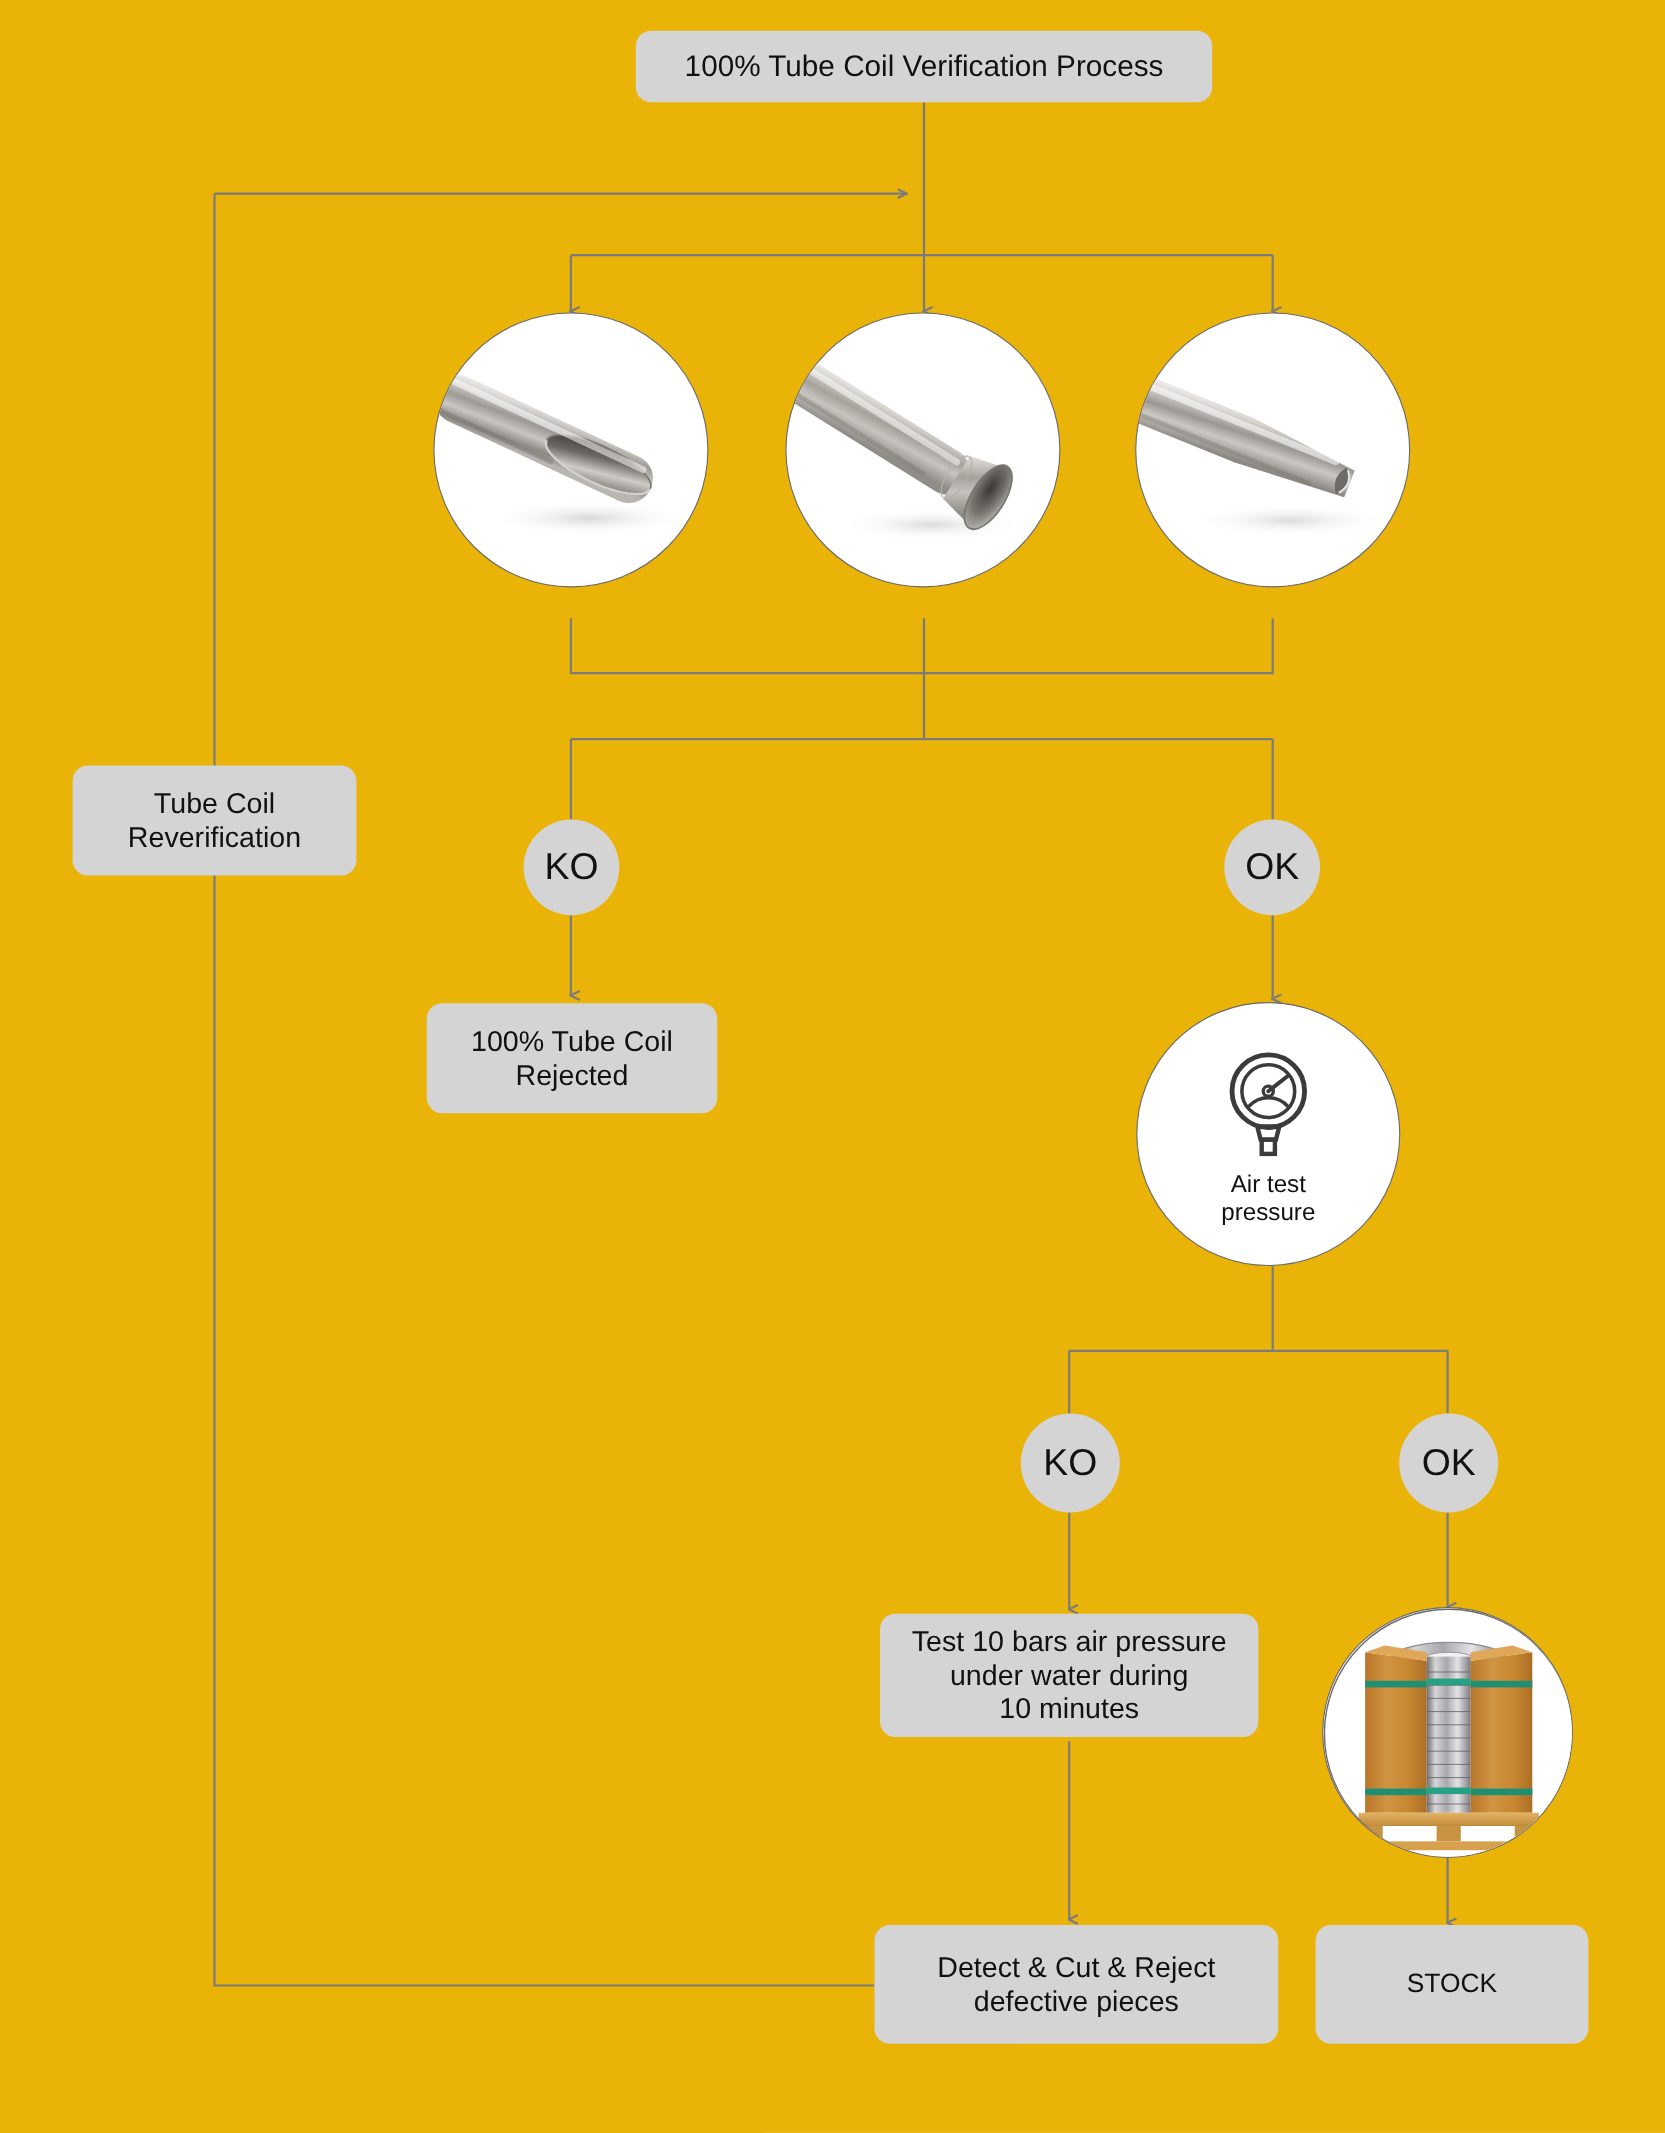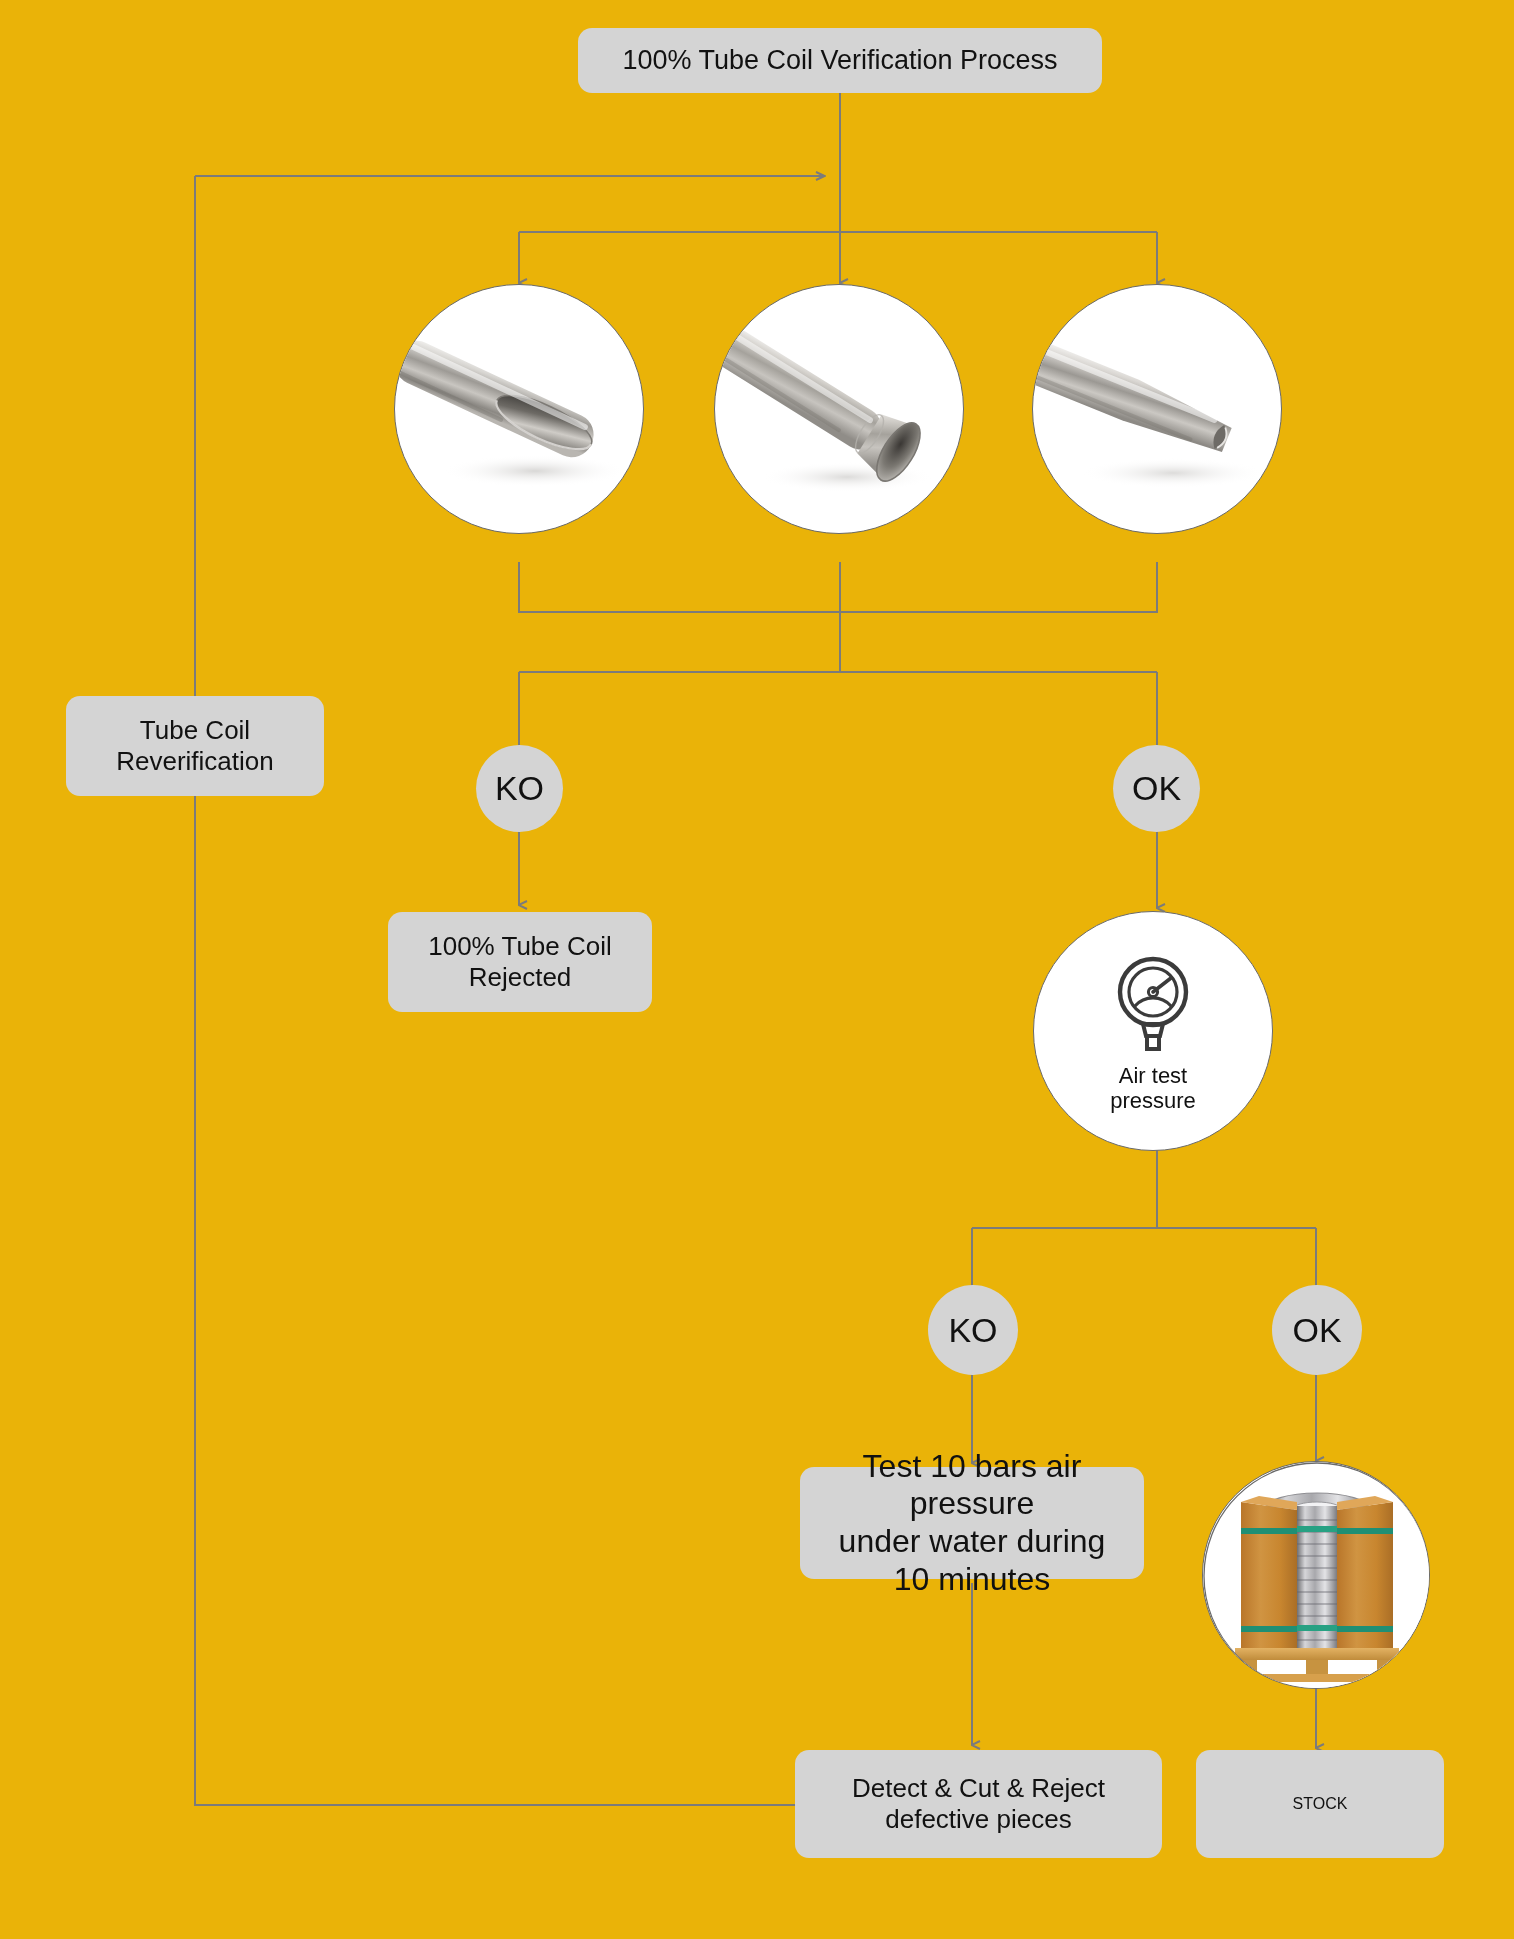--- a/index.html
+++ b/index.html
@@ -264,21 +264,21 @@
       </svg>
     </span>
     <span class="cap">Air test
 pressure</span>
   </div>
 
   <div class="pill" style="left:928px; top:1285px; width:90px; height:90px;">KO</div>
 
   <div class="pill" style="left:1272px; top:1285px; width:90px; height:90px;">OK</div>
 
-  <div class="gbox" style="left:800px; top:1467px; width:344px; height:112px; font-size:32px;">Test 10 bars air pressure
+  <div class="gbox" style="left:800px; top:1467px; width:344px; height:112px; font-size:26px;">Test 10 bars air pressure
 under water during
 10 minutes</div>
 
   <div class="photo-circle" style="left:1202px; top:1461px; width:228px; height:228px;">
     <svg width="228" height="228" viewBox="0 0 228 228" aria-hidden="true">
       <defs>
         <linearGradient id="card" x1="0" y1="0" x2="1" y2="0">
           <stop offset="0%" stop-color="#b9762a"></stop>
           <stop offset="35%" stop-color="#d09442"></stop>
           <stop offset="70%" stop-color="#c8862f"></stop>
@@ -339,15 +339,15 @@
         <rect x="174" y="198" width="22" height="14" fill="#c79340"></rect>
         <rect x="32" y="212" width="164" height="8" fill="#d7a04c"></rect>
       </g>
       <circle cx="114" cy="114" r="113" fill="none" stroke="#6a6a6a" stroke-width="1.3"></circle>
     </svg>
   </div>
 
   <div class="gbox" style="left:795px; top:1750px; width:367px; height:108px; font-size:26px;">Detect &amp; Cut &amp; Reject
 defective pieces</div>
 
-  <div class="gbox" style="left:1196px; top:1750px; width:248px; height:108px; font-size:16px;">STOCK</div>
+  <div class="gbox" style="left:1196px; top:1750px; width:248px; height:108px; font-size:24px;">STOCK</div>
 
 </div>
 
 </body></html>

